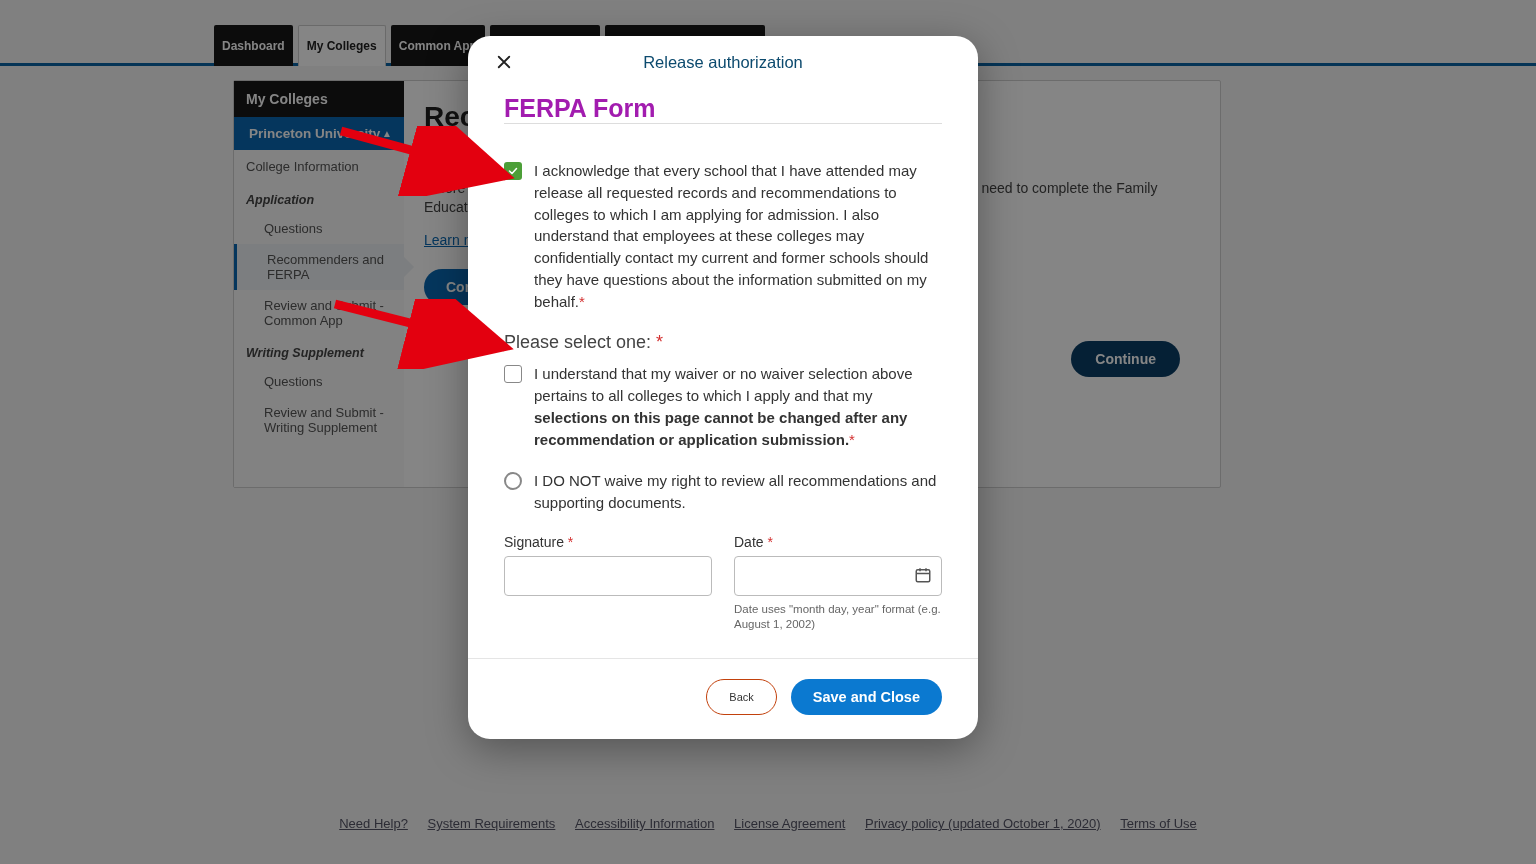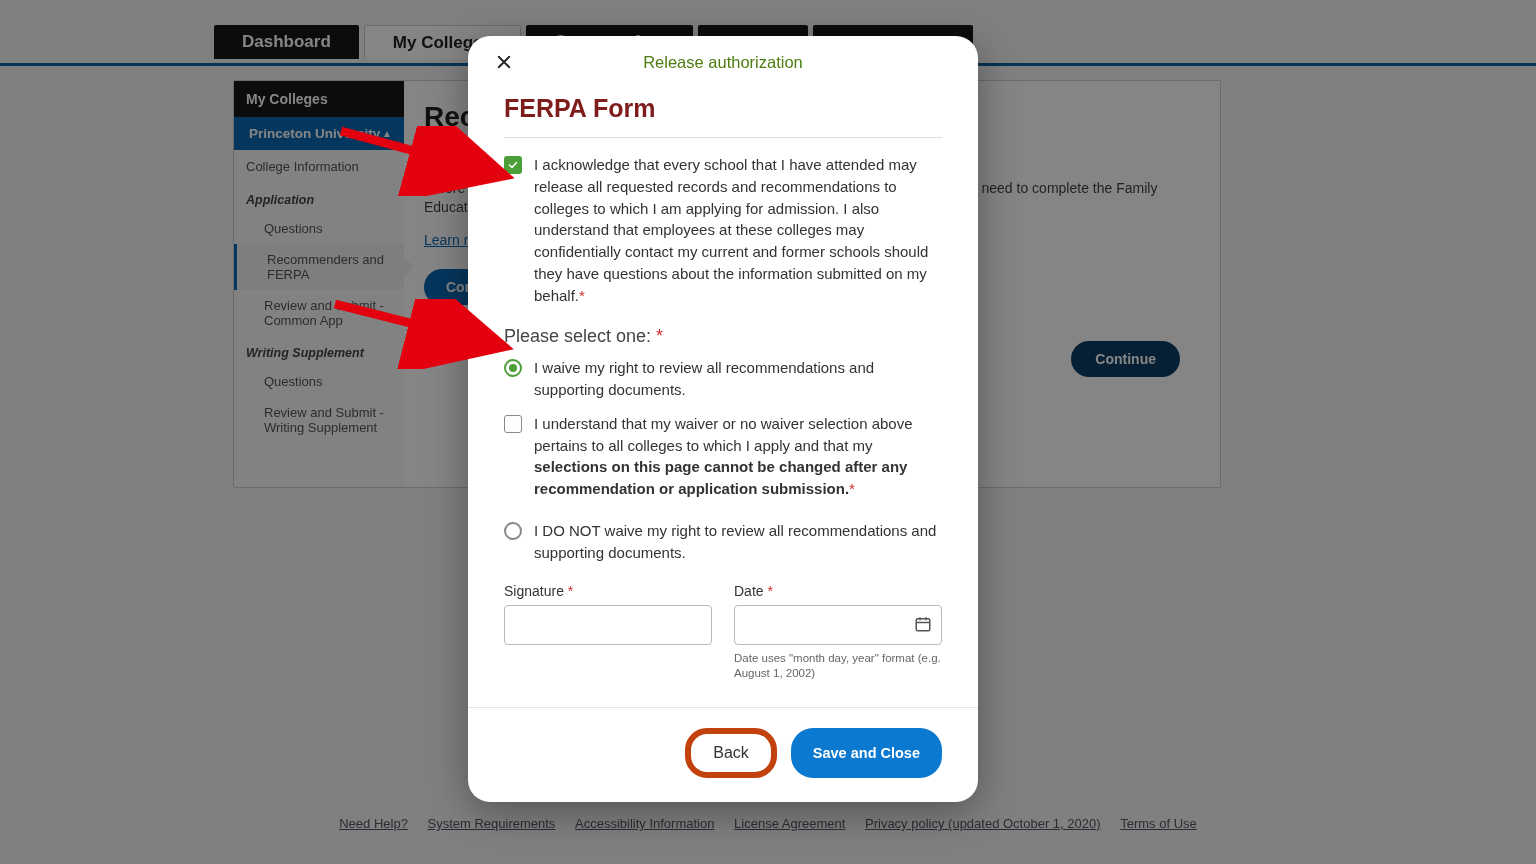--- a/index.html
+++ b/index.html
@@ -1,21 +1,21 @@
 <!DOCTYPE html>
 <html><head>
 <meta charset="utf-8">
 <style>
   * { box-sizing: border-box; margin: 0; padding: 0; }
   html,body { width:1536px; height:864px; font-family: "Helvetica Neue", Arial, sans-serif; background:#f5f5f5; color:#333; overflow:hidden;}
   
   .page { position:relative; width:1536px; height:864px; }
   .top-blue-line { position:absolute; top:63px; left:0; right:0; height:3px; background:#0a64a5; }
   .tabs { position:absolute; top:25px; left:214px; display:flex; }
-  .tab { height:34px; background:#171717; color:#fff; font-weight:700; font-size:17px; padding:0 28px; display:flex; align-items:center; margin-right:5px; border-radius:2px 2px 0 0;}
+  .tab { height:41px; background:#171717; color:#fff; font-weight:700; font-size:12px; padding:0 8px; display:flex; align-items:center; margin-right:5px; border-radius:2px 2px 0 0;}
   .tab.active { background:#fff; color:#222; border-top:1px solid #ccc; border-left:1px solid #ccc; border-right:1px solid #ccc;}
   .panel { position:absolute; top:80px; left:233px; width:988px; height:408px; background:#fff; border:1px solid #cfcfcf; border-radius:2px;}
   .sidebar { position:absolute; top:0; left:0; width:170px; background:#fafafa; height:100%; }
   .sidebar .header { background:#171717; color:#fff; font-weight:700; font-size:14px; padding:10px 12px;}
   .sidebar .uni { background:#0b69b2; color:#fff; font-weight:700; font-size:13.5px; padding:9px 12px; display:flex; justify-content:space-between; align-items:center; border-left:3px solid #0b69b2;}
   .sidebar .uni .chev{ font-size:10px; }
   .sidebar .item { padding:9px 12px; font-size:13px; color:#555; }
   .sidebar .section-h { padding:10px 12px 6px 12px; font-size:12.5px; font-weight:700; color:#444;font-style:italic;}
   .sidebar .sub { padding:8px 12px 8px 30px; font-size:13px; color:#555;}
   .sidebar .sub.selected { background:#eef2f5; border-left:3px solid #0b69b2; position:relative;}
@@ -28,24 +28,24 @@
   .learn { color:#0b69b2; text-decoration:underline; font-size:14px; display:inline-block; margin-top:14px;}
   .pillbtn { display:inline-block; margin-top:20px; background:#0b69b2; color:#fff; font-weight:700; font-size:14px; padding:10px 22px; border-radius:22px;}
   .continue-btn { position:absolute; right:40px; top:260px; background:#0b3e66; color:#fff; font-weight:700; font-size:14px; padding:10px 24px; border-radius:24px;}
   .footer { position:absolute; bottom:33px; left:0; right:0; text-align:center; font-size:13px; color:#556;}
   .footer a { color:#556; text-decoration:underline; margin:0 8px;}
   
   .dim { position:absolute; inset:0; background:rgba(0,0,0,0.48); }
   
   .modal { position:absolute; left:468px; top:36px; width:510px; background:#fff; border-radius:22px; box-shadow:0 10px 40px rgba(0,0,0,0.35); overflow:hidden;}
   .modal-head { position:relative; height:52px; display:flex; align-items:center; justify-content:center;}
-  .modal-head .title { font-size:16.5px; font-weight:500; color:#4d7c0f;}
+  .modal-head .title { font-size:16.5px; font-weight:500; color:#0c4a6e;}
   .close-x { position:absolute; left:20px; top:10px; width:32px; height:32px; display:flex; align-items:center; justify-content:center; cursor:pointer; font-size:20px; color:#222;}
   .modal-body { padding:6px 36px 26px 36px; }
-  .modal-body h2 { font-size:25px; font-weight:600; color:#7f1d1d; padding-bottom:14px; border-bottom:1px solid #ddd; margin-bottom:16px;}
+  .modal-body h2 { font-size:25px; font-weight:600; color:#a21caf; padding-bottom:0; border-bottom:1px solid #ddd; margin-bottom:36px;}
   .row { display:flex; margin-bottom:20px;}
   .chk, .rad, .chk-empty { flex:0 0 18px; width:18px; height:18px; margin-right:12px; margin-top:2px; border-radius:3px;}
   .chk { background:#4c9f38; display:flex; align-items:center; justify-content:center;}
   .chk svg { width:12px; height:12px; }
   .chk-empty { border:1.5px solid #888; background:#fff;}
   .rad { border-radius:50%; border:2px solid #888; background:#fff; position:relative;}
   .rad.on { border-color:#4c9f38;}
   .rad.on::after { content:""; position:absolute; inset:3px; border-radius:50%; background:#4c9f38;}
   .optxt { font-size:15px; color:#333; line-height:1.45;}
   .optxt .req { color:#d32f2f;}
@@ -54,21 +54,21 @@
   .prompt .req{ color:#d32f2f;}
   .fieldpair { display:flex; gap:22px; margin-top:6px;}
   .field { flex:1;}
   .field label { font-size:14px; color:#333; display:block; margin-bottom:6px;}
   .field label .req{ color:#d32f2f;}
   .field input { width:100%; height:40px; border:1px solid #bbb; border-radius:4px; padding:0 10px; font-size:14px;}
   .date-wrap { position:relative;}
   .date-wrap .cal-icon{ position:absolute; right:10px; top:10px; width:18px; height:18px; color:#555;}
   .hint { font-size:11.5px; color:#666; margin-top:6px; line-height:1.3;}
   .modal-foot { border-top:1px solid #e5e5e5; padding:20px 36px 24px; display:flex; justify-content:flex-end; gap:14px;}
-  .btn-outline { border:6px solid #c2410c; background:#fff; color:#333; font-size:16px; font-weight:500; padding:10px 22px; border-radius:22px; cursor:pointer;}
+  .btn-outline { border:1px solid #c2410c; background:#fff; color:#333; font-size:11px; font-weight:500; padding:10px 22px; border-radius:22px; cursor:pointer;}
   .btn-primary { border:none; background:#0b79d0; color:#fff; font-size:14.5px; font-weight:700; padding:10px 22px; border-radius:22px; cursor:pointer;}
   
   .arrow { position:absolute; pointer-events:none;}
 </style>
 </head>
 <body>
 
 <div class="page">
   <div class="top-blue-line"></div>
 
@@ -142,24 +142,20 @@
         </div>
         <div class="optxt">
           <span>I acknowledge that every school that I have attended may release all requested records and recommendations to colleges to which I am applying for admission. I also understand that employees at these colleges may confidentially contact my current and former schools should they have questions about the information submitted on my behalf.</span><span class="req">*</span>
         </div>
       </div>
 
       <div class="prompt">
         <span>Please select one:</span> <span class="req">*</span>
       </div>
 
-      <div class="row" style="margin-bottom:12px">
-        <div class="rad on"></div>
-        <div class="optxt">I waive my right to review all recommendations and supporting documents.</div>
-      </div>
 
       <div class="row">
         <div class="chk-empty"></div>
         <div class="optxt">
           <span>I understand that my waiver or no waiver selection above pertains to all colleges to which I apply and that my </span><strong>selections on this page cannot be changed after any recommendation or application submission.</strong><span class="req">*</span>
         </div>
       </div>
 
       <div class="row">
         <div class="rad"></div>

